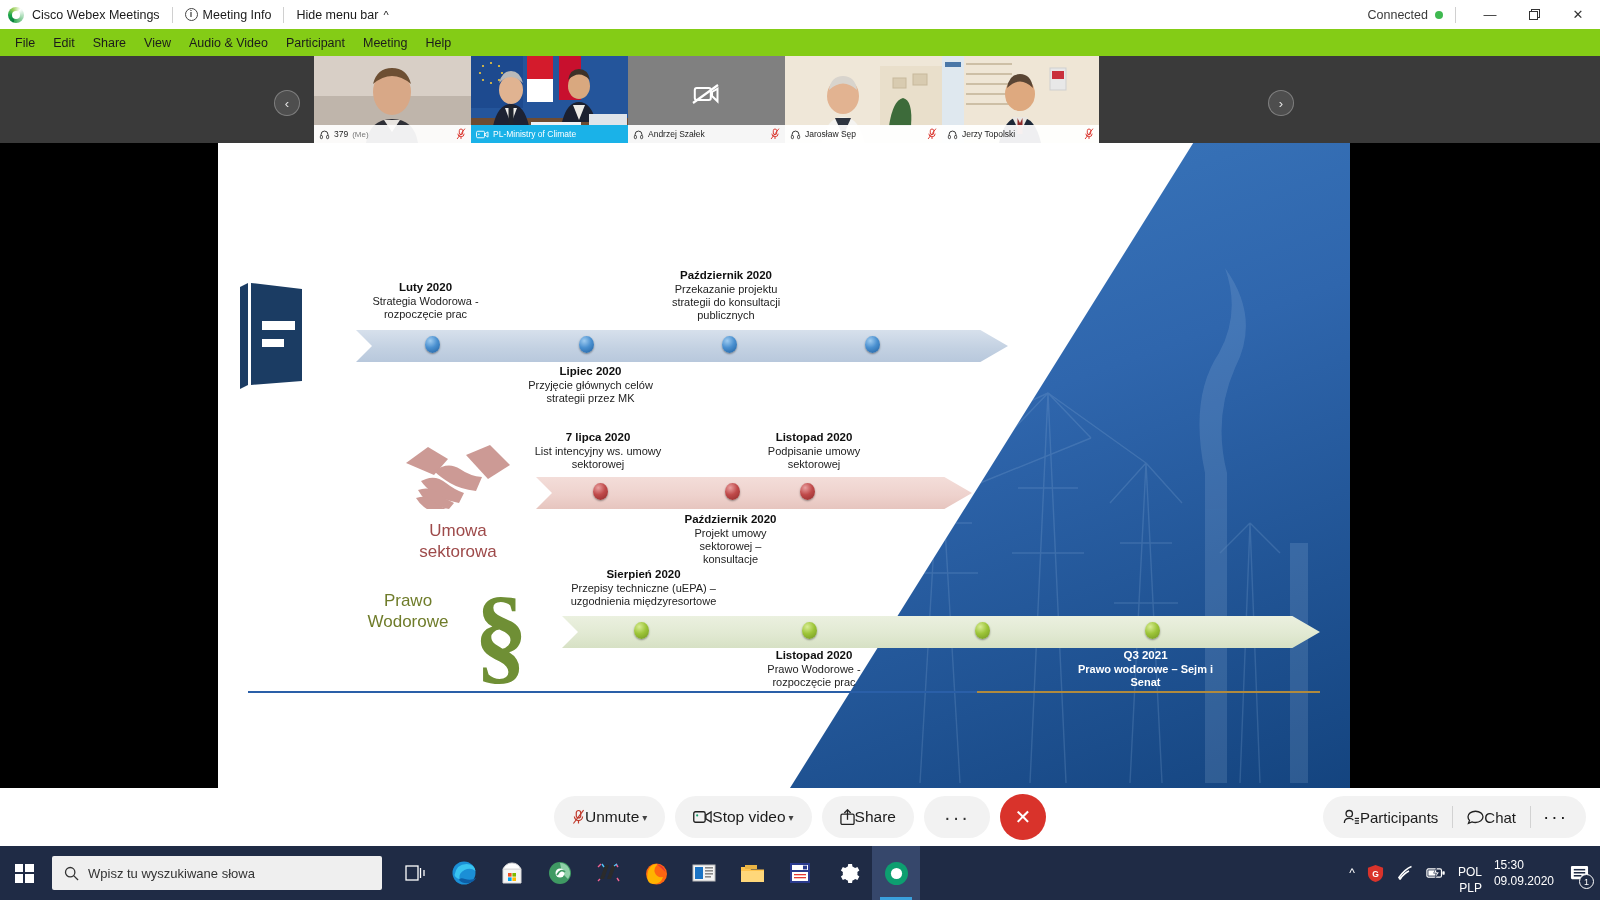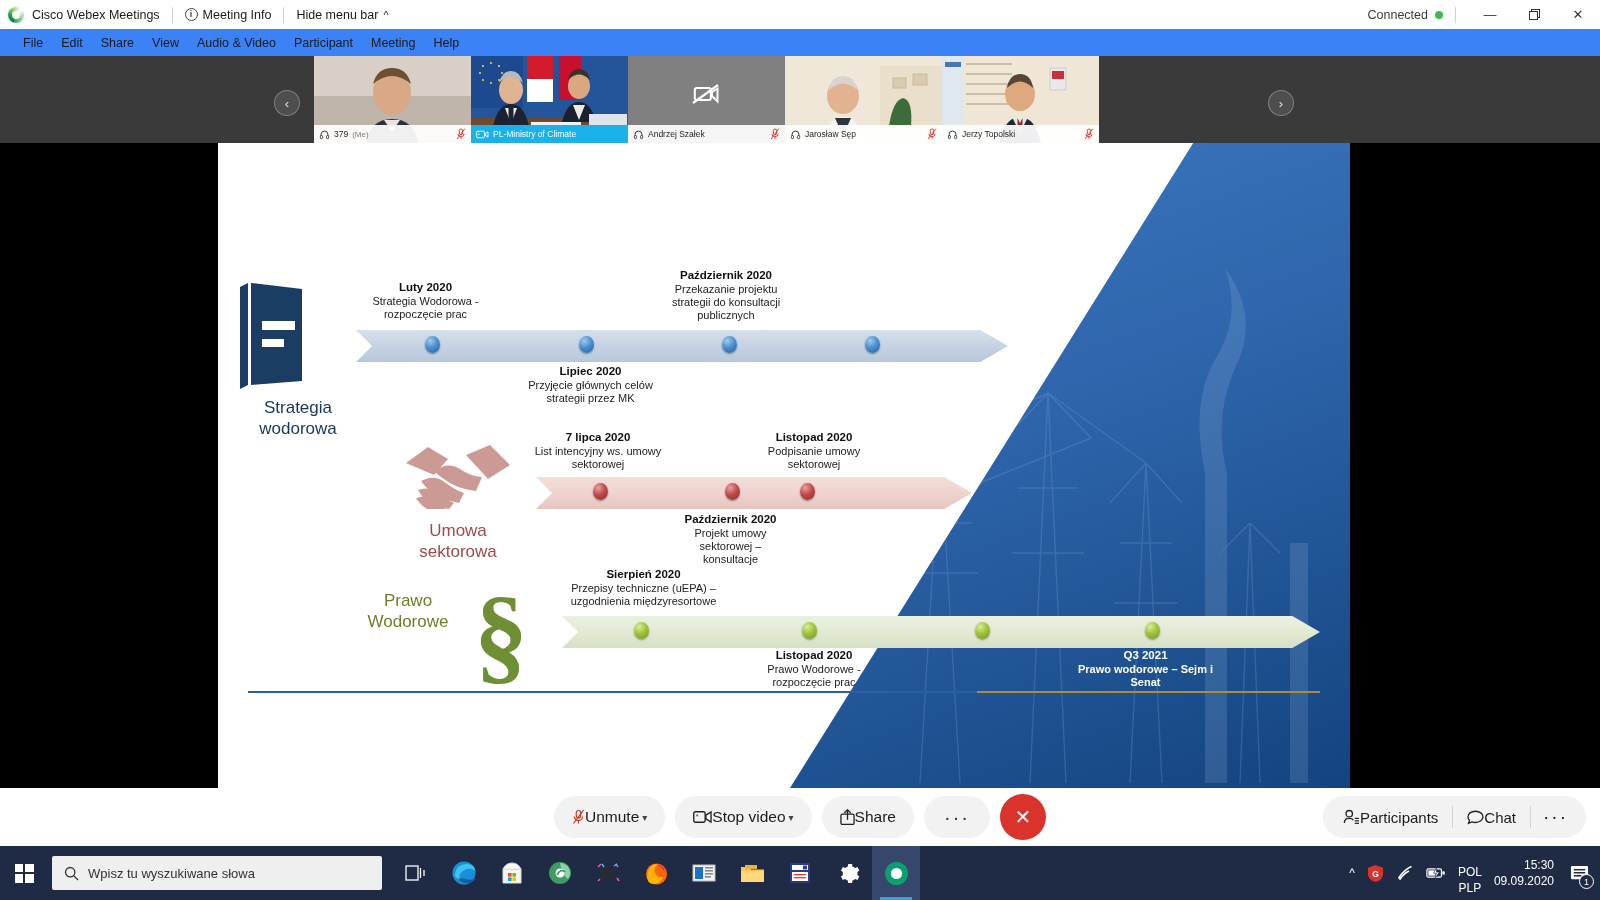--- a/index.html
+++ b/index.html
@@ -33,21 +33,21 @@
   }
   .tb-right { margin-left: auto; display: flex; align-items: center; height: 29px; }
   .tb-connected { font-size: 12.5px; color: #3a3a3a; display: flex; align-items: center; gap: 7px; }
   .dot-green { width: 8px; height: 8px; border-radius: 50%; background: #3fb950; }
   .wbtn { width: 44px; height: 29px; display: flex; align-items: center; justify-content: center;
           font-size: 13px; color: #333; }
 
   
   .menubar {
     position: absolute; top: 29px; left: 0; width: 1600px; height: 27px;
-    background: #3b82f6; display: flex; align-items: center; padding-left: 14px;
+    background: #84cc16; display: flex; align-items: center; padding-left: 6px;
   }
   .menubar .mi {
     font-size: 12.5px; color: #1b1b1b; padding: 3px 9px; cursor: default;
   }
 
   
   .filmstrip {
     position: absolute; top: 56px; left: 0; width: 1600px; height: 87px;
     background: #3a3a3a; display: flex; align-items: stretch;
   }
@@ -157,22 +157,22 @@
   .searchbox {
     width: 330px; height: 34px; background: #efefef; border-radius: 2px;
     display: flex; align-items: center; gap: 9px; padding: 0 12px; margin-left: 4px; cursor: text;
   }
   .searchbox .ph { font-size: 13px; color: #333; }
   .tkicons { display: flex; align-items: center; gap: 0px; margin-left: 10px; }
   .tki { width: 48px; height: 54px; display: flex; align-items: center; justify-content: center; cursor: pointer; position: relative; }
   .tki.active { background: #36476b; }
   .tki.active::after { content:""; position:absolute; bottom:0; left:8px; right:8px; height:3px; background:#3aa0dd; }
   .tray { margin-left: auto; display: flex; align-items: center; gap: 12px; padding-right: 8px; color: #fff; }
-  .clock { font-size: 12px; color: #fff; line-height: 1.35; text-align: right; }
-  .kbd { font-size: 12px; color: #fff; line-height: 1.35; text-align: center; margin-top: 14px; }
+  .clock { font-size: 12px; color: #fff; line-height: 1.35; text-align: left; }
+  .kbd { font-size: 12px; color: #fff; line-height: 1.35; text-align: right; margin-top: 14px; }
   .notif { position: relative; width: 26px; height: 30px; display:flex; align-items:center; justify-content:center; cursor:pointer; }
   .notif .badge {
     position: absolute; right: -2px; bottom: -1px; width: 15px; height: 15px; border-radius: 50%;
     background: #1f2b45; border: 1.4px solid #fff; color: #fff; font-size: 9px;
     display: flex; align-items: center; justify-content: center;
   }
 </style>
 </head>
 <body>
 
@@ -416,24 +416,20 @@
         </svg>
       </div>
 
 
       <svg style="position:absolute;left:14px;top:138px" width="80" height="110" viewBox="0 0 80 110">
         <path d="M8 6 L16 2 L16 104 L8 108 Z" fill="#1b3c63"></path>
         <path d="M19 2 L70 8 L70 100 L19 104 Z" fill="#1b3c63"></path>
         <rect x="30" y="40" width="33" height="9" fill="#ffffff"></rect>
         <rect x="30" y="58" width="22" height="8" fill="#ffffff"></rect>
       </svg>
-      <div class="rowlabel s1" style="left:0px;top:255px;width:160px;">
-        <div>Strategia</div>
-        <div>wodorowa</div>
-      </div>
 
       <div class="arrow-wrap" style="left:138px;top:187px;width:652px;height:32px;">
         <svg class="arrow-shape" viewBox="0 0 652 32" preserveAspectRatio="none">
           <defs>
             <linearGradient id="g1" x1="0" y1="0" x2="0" y2="1">
               <stop offset="0%" stop-color="#dde5ef"></stop>
                 <stop offset="55%" stop-color="#c3d1e2"></stop>
               <stop offset="100%" stop-color="#b3c4d9"></stop>
             </linearGradient>
           </defs>

